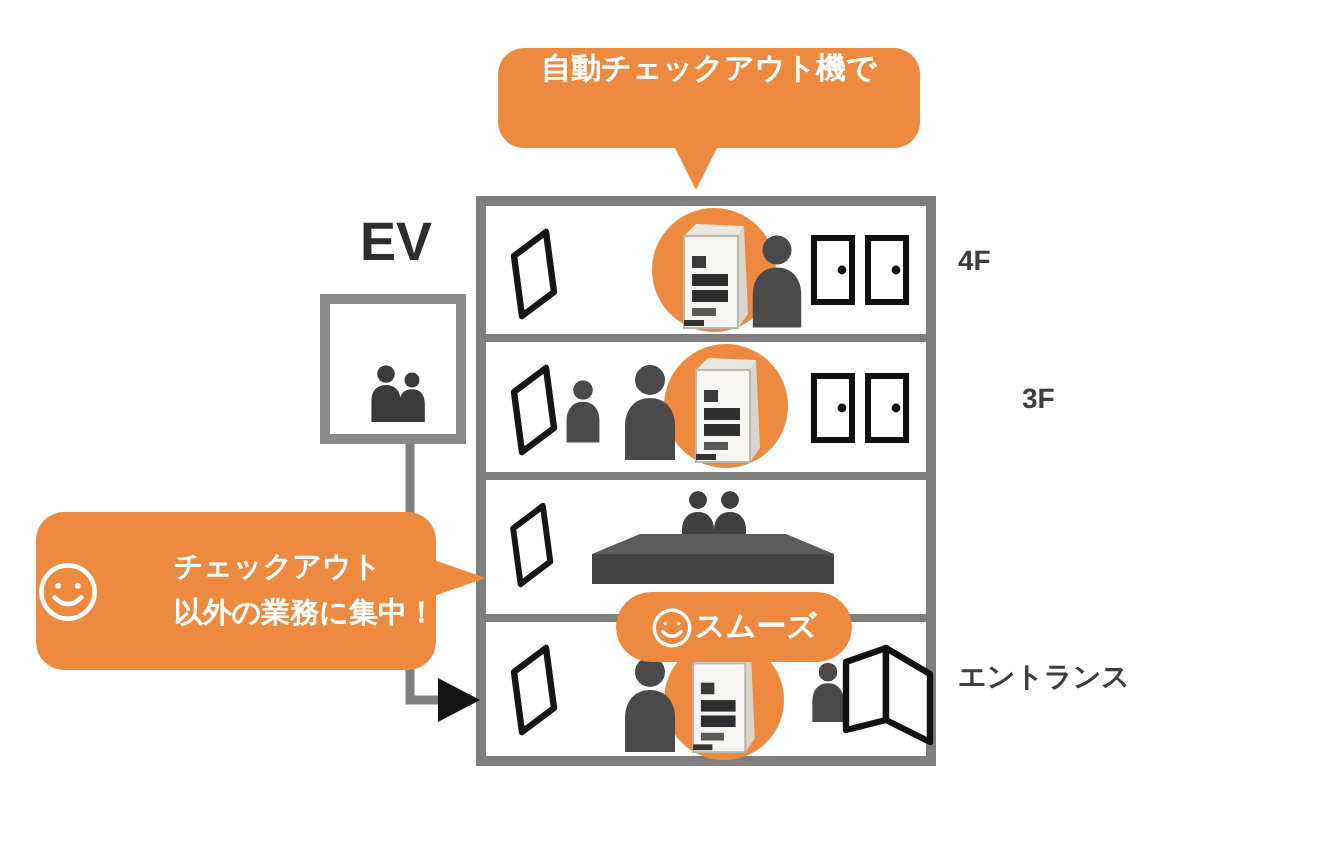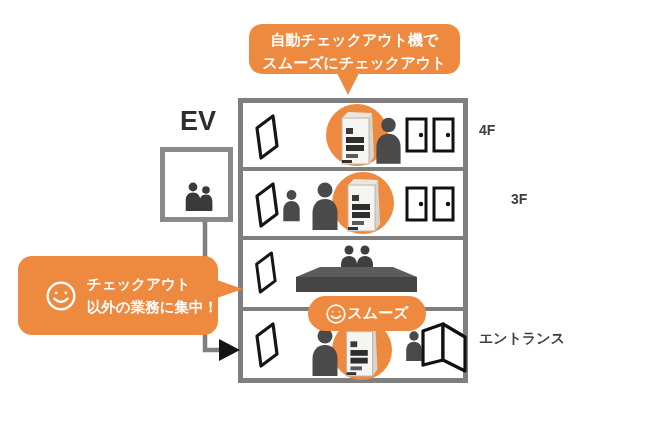--- a/index.html
+++ b/index.html
@@ -9,21 +9,21 @@
     --label:#3d3d3d;
   }
   html,body{margin:0;padding:0;background:#fff;}
   .canvas{
     position:relative;width:671px;height:431px;background:#ffffff;overflow:hidden;
     font-family:"Liberation Sans","DejaVu Sans",sans-serif;
   }
   
   .bubble{
     position:absolute;background:var(--orange);color:#fff;font-weight:bold;
-    display:flex;align-items:center;justify-content:flex-end;z-index:6;
+    display:flex;align-items:center;justify-content:space-between;z-index:6;
   }
   .bubble-top{left:249px;top:24px;width:211px;height:50px;border-radius:13px;
     flex-direction:column;font-size:15px;line-height:1.5;text-align:center;}
   .bubble-top-tail{position:absolute;left:336px;top:71px;width:0;height:0;z-index:6;
     border-left:12px solid transparent;border-right:12px solid transparent;
     border-top:24px solid var(--orange);}
   .bubble-left{left:18px;top:256px;width:200px;height:79px;border-radius:14px;
     font-size:14.5px;line-height:1.55;gap:10px;}
   .bubble-left-tail{position:absolute;left:214px;top:279px;width:0;height:0;z-index:6;
     border-top:10px solid transparent;border-bottom:10px solid transparent;
@@ -58,21 +58,20 @@
     pointer-events:none;}
   svg{display:block;}
 </style>
 </head>
 <body>
 
 <div class="canvas">
 
   <div class="bubble bubble-top">
     <span>自動チェックアウト機で</span>
-    <span>スムーズにチェックアウト</span>
   </div>
   <div class="bubble-top-tail"></div>
 
   <div class="ev-label">EV</div>
   <div class="ev-box">
     <span class="abs" style="left:18px;top:30px;">
       <svg width="32" height="30" viewBox="0 0 32 30" fill="#3a3a3a">
         <circle cx="10" cy="5" r="4.4"></circle>
         <path d="M10,10.5 c-4.8,0 -7.3,3.2 -7.3,8.2 V29 h14.6 V18.7 c0,-5 -2.5,-8.2 -7.3,-8.2 Z"></path>
         <circle cx="23" cy="8" r="3.8"></circle>

